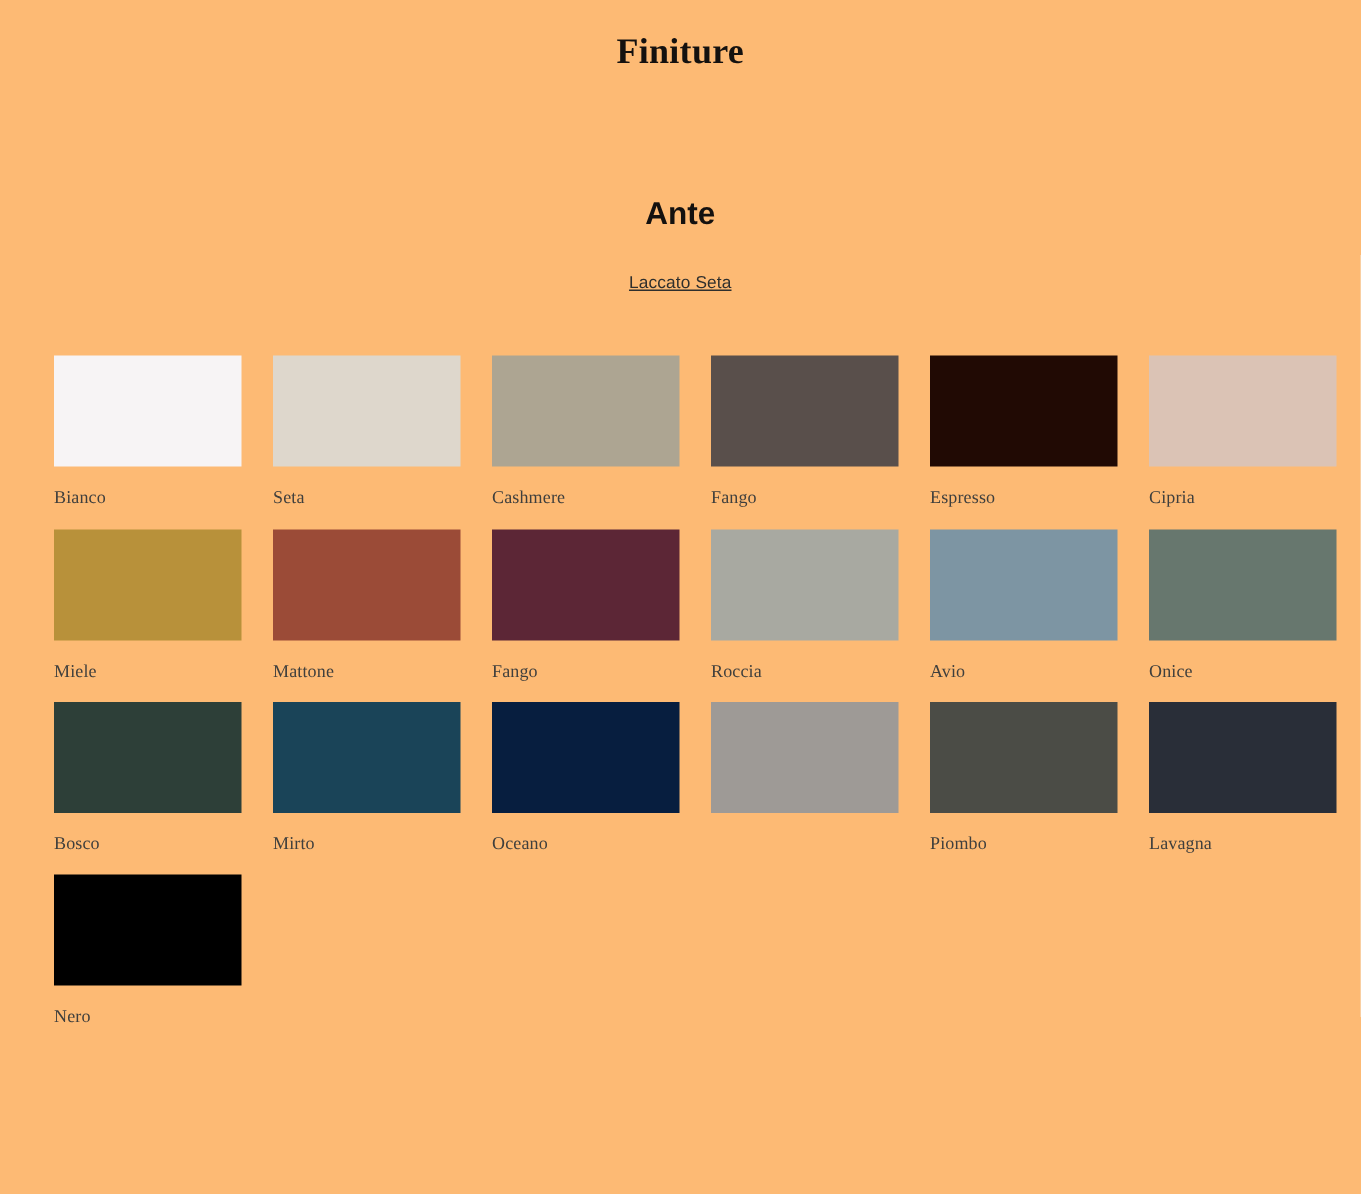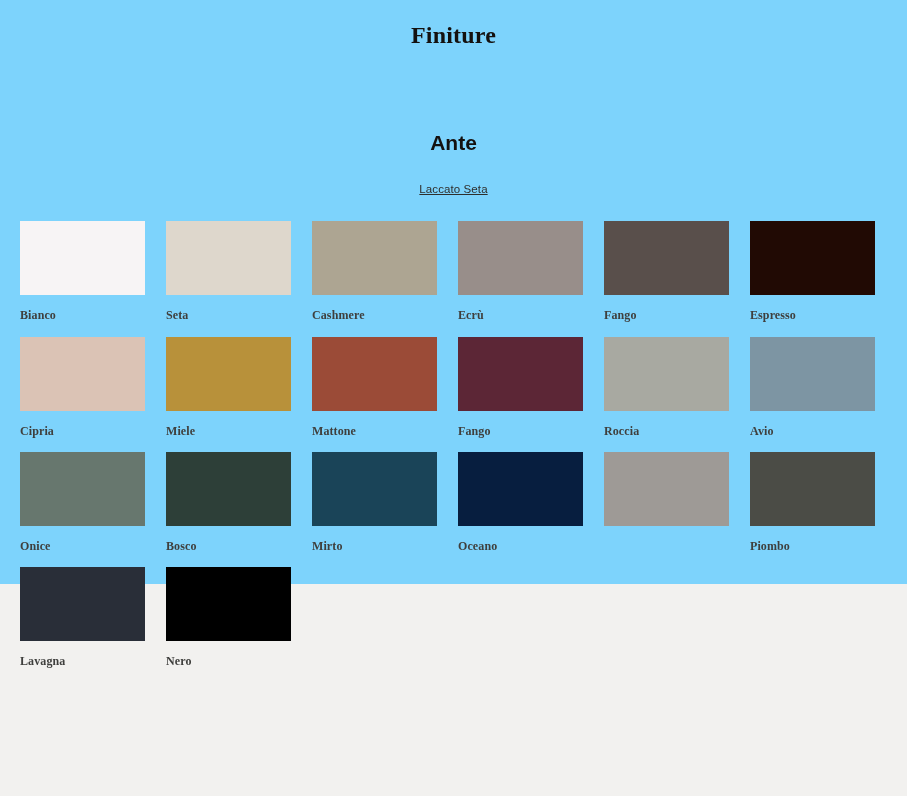--- a/index.html
+++ b/index.html
@@ -11,23 +11,23 @@
   body {
     width: 907px;
     height: 796px;
     background: #f2f1ef;
     font-family: "Liberation Serif", "DejaVu Serif", serif;
     color: #3a3a38;
     overflow: hidden;
   }
   .page {
     width: 907px;
-    height: 584px;
+    height: 796px;
     position: relative;
-    background: #7dd3fc;
+    background: #fdba74;
     padding: 0;
   }
   .page-title {
     text-align: center;
     font-family: "Liberation Serif", "DejaVu Serif", serif;
     font-weight: bold;
     font-size: 24px;
     letter-spacing: 0.2px;
     color: #14110f;
     margin: 0;
@@ -53,28 +53,27 @@
   }
   .section-link {
     font-family: "Liberation Sans", "DejaVu Sans", sans-serif;
     font-size: 11.5px;
     color: #2f2f2d;
     text-decoration: underline;
     letter-spacing: 0.1px;
     cursor: pointer;
   }
   .swatch-grid {
-    margin: 0;
+    margin: 16px;
     padding: 24px 20px 0 20px;
     display: grid;
     grid-template-columns: repeat(6, 125px);
     column-gap: 21px;
     row-gap: 14px;
     justify-content: start;
-    font-weight: bold;
   }
   .swatch-cell {
     width: 125px;
   }
   .swatch-chip {
     width: 125px;
     height: 74px;
     display: block;
   }
   .swatch-label {
@@ -106,24 +105,20 @@
           <span class="swatch-chip" style="background-color: rgb(247, 244, 245);"></span>
           <div class="swatch-label">Bianco</div>
         </div>
         <div class="swatch-cell">
           <span class="swatch-chip" style="background-color: rgb(222, 215, 204);"></span>
           <div class="swatch-label">Seta</div>
         </div>
         <div class="swatch-cell">
           <span class="swatch-chip" style="background-color: rgb(173, 165, 146);"></span>
           <div class="swatch-label">Cashmere</div>
-        </div>
-        <div class="swatch-cell">
-          <span class="swatch-chip" style="background-color: rgb(152, 142, 138);"></span>
-          <div class="swatch-label">Ecrù</div>
         </div>
         <div class="swatch-cell">
           <span class="swatch-chip" style="background-color: rgb(89, 79, 75);"></span>
           <div class="swatch-label">Fango</div>
         </div>
         <div class="swatch-cell">
           <span class="swatch-chip" style="background-color: rgb(33, 10, 4);"></span>
           <div class="swatch-label">Espresso</div>
         </div>
         <div class="swatch-cell">

